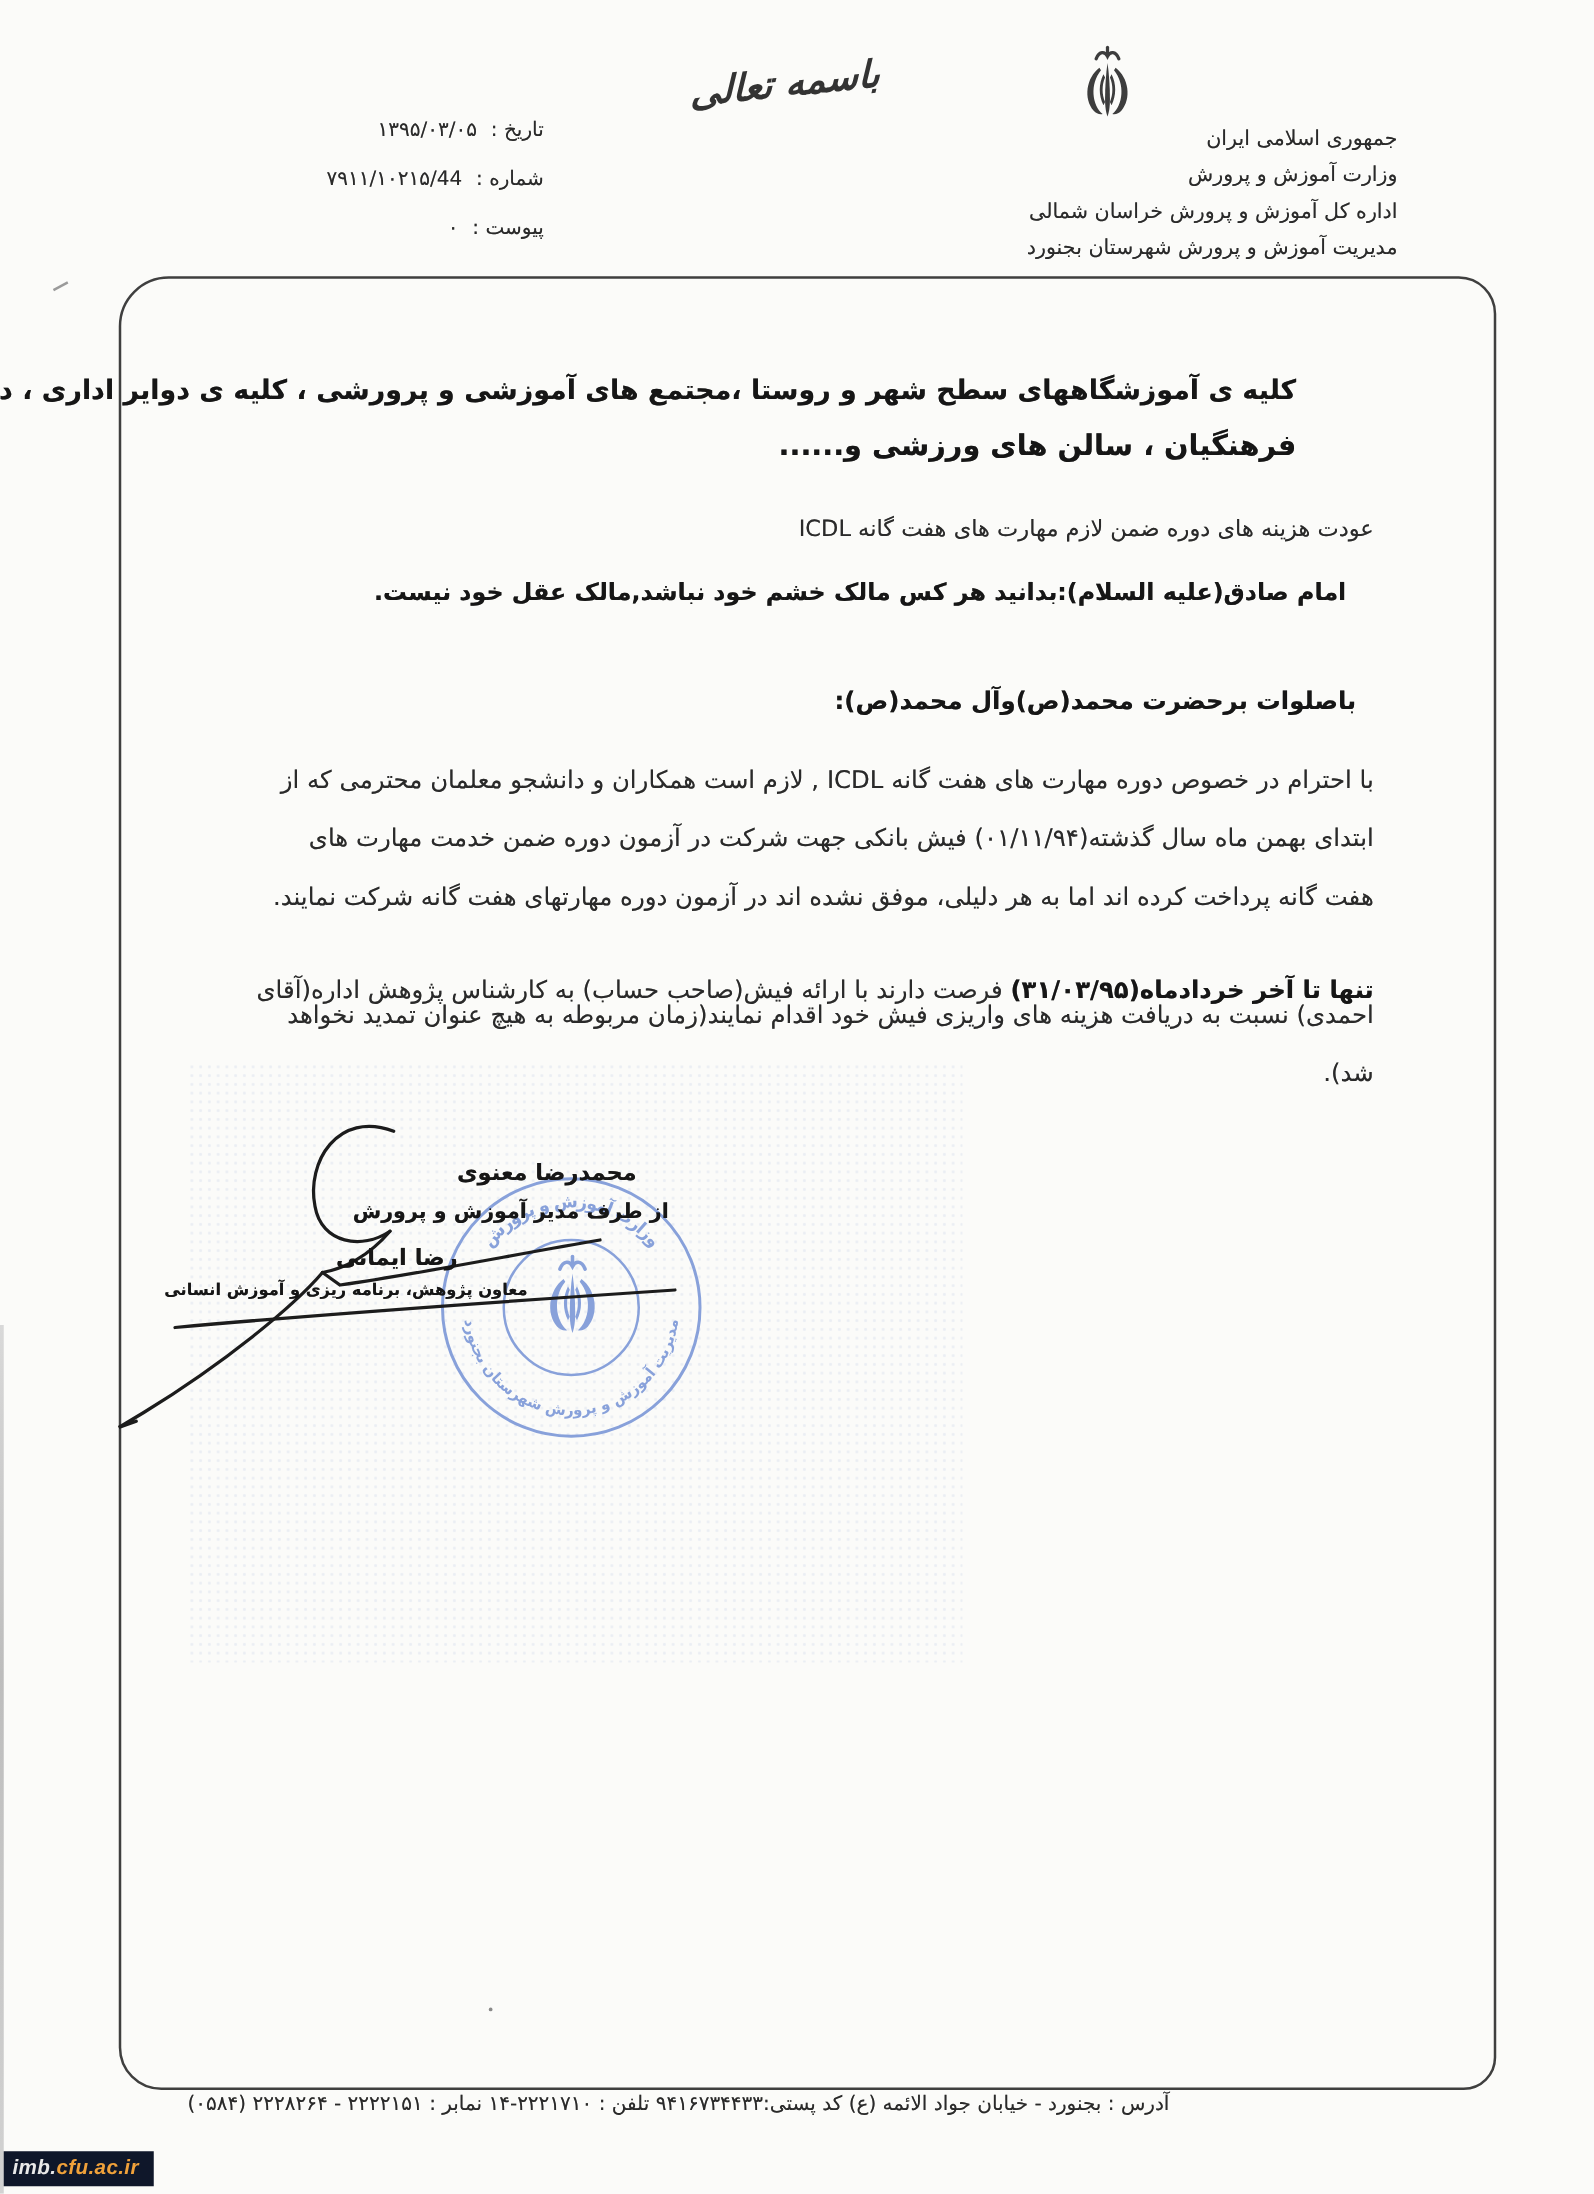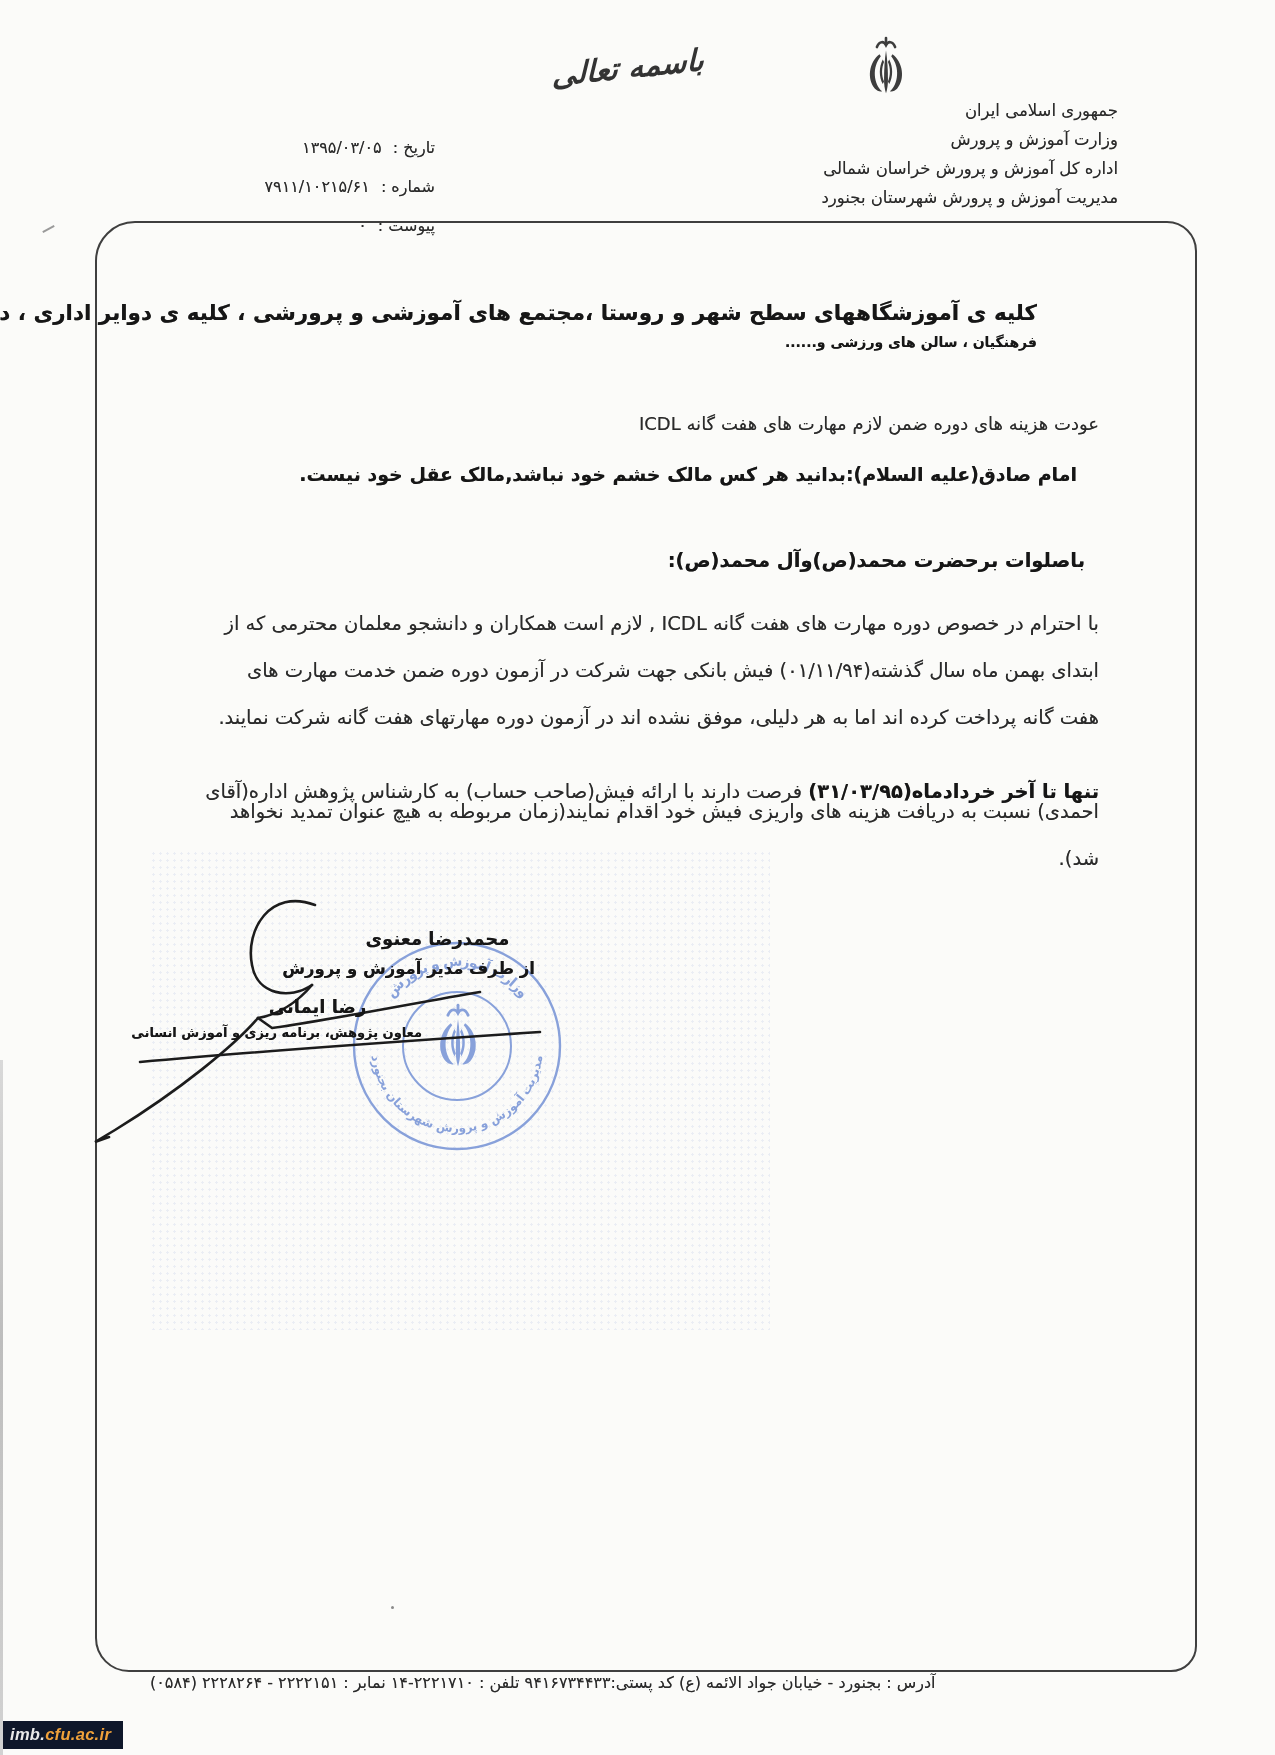--- a/index.html
+++ b/index.html
@@ -14,32 +14,32 @@
   .nowrap{white-space:nowrap;}
   .ink{color:#2a2a2a;text-shadow:0 0 .4px rgba(40,40,40,.5);}
   .boldink{color:#161616;font-weight:bold;text-shadow:0 0 .5px rgba(0,0,0,.55);}
 
   
   .org-block{right:157px;top:96px;text-align:right;font-size:16.5px;line-height:29px;}
   .emblem-header{left:853px;top:36px;width:66px;height:78px;color:#3d3d3d;}
   .bismillah{left:538px;top:50px;width:180px;height:80px;
     font-size:30px;font-weight:bold;font-style:italic;
     transform:rotate(-6deg) skewX(-6deg);text-align:center;color:#333;}
-  .meta-block{right:840px;top:94px;text-align:right;font-size:16px;margin-top:44px;}
+  .meta-block{right:840px;top:94px;text-align:right;font-size:16px;}
   .meta-row{margin-bottom:20px;white-space:nowrap;direction:rtl;}
   .meta-row .lbl{margin-left:6px;}
 
   
   .frame{left:95px;top:221px;width:1098px;height:1447px;
     border:2.2px solid #3f3f3f;border-radius:40px 30px 26px 34px;
     background:transparent;}
 
   
   .recipients1{right:238px;top:300px;font-size:21.5px;}
-  .recipients2{right:238px;top:334px;font-size:14px;}
+  .recipients2{right:238px;top:344px;font-size:23px;}
   .subject{right:176px;top:413px;font-size:18px;}
   .hadith{right:198px;top:463px;font-size:19px;}
   .salutation{right:190px;top:549px;font-size:19.5px;}
   .bodyline{right:176px;font-size:19.5px;}
   .b1{top:612px;}.b2{top:659px;}.b3{top:706px;}
   .b4{top:780px;}.b5{top:800px;}.b6{top:847px;}
 
   
   .stamp{left:327px;top:916px;width:260px;height:260px;color:#7f9ad8;opacity:.92;}
   .stamp svg{display:block;}
@@ -99,21 +99,21 @@
 
 <div class="abs bismillah rtl">باسمه تعالی</div>
 
 <div class="abs meta-block">
   <div class="meta-row ink">
     <span class="lbl">تاریخ :</span>
     <span>۱۳۹۵/۰۳/۰۵</span>
   </div>
   <div class="meta-row ink">
     <span class="lbl">شماره :</span>
-    <span>۷۹۱۱/۱۰۲۱۵/۶۱</span>
+    <span>۷۹۱۱/۱۰۲۱۵/44</span>
   </div>
   <div class="meta-row ink">
     <span class="lbl">پیوست :</span>
     <span>۰</span>
   </div>
 </div>
 
 <div class="abs frame"></div>
 
 <div class="abs recipients1 rtl nowrap boldink">کلیه ی آموزشگاههای سطح شهر و روستا ،مجتمع های آموزشی و پرورشی ، کلیه ی دوایر اداری ، دانشگاه</div>

